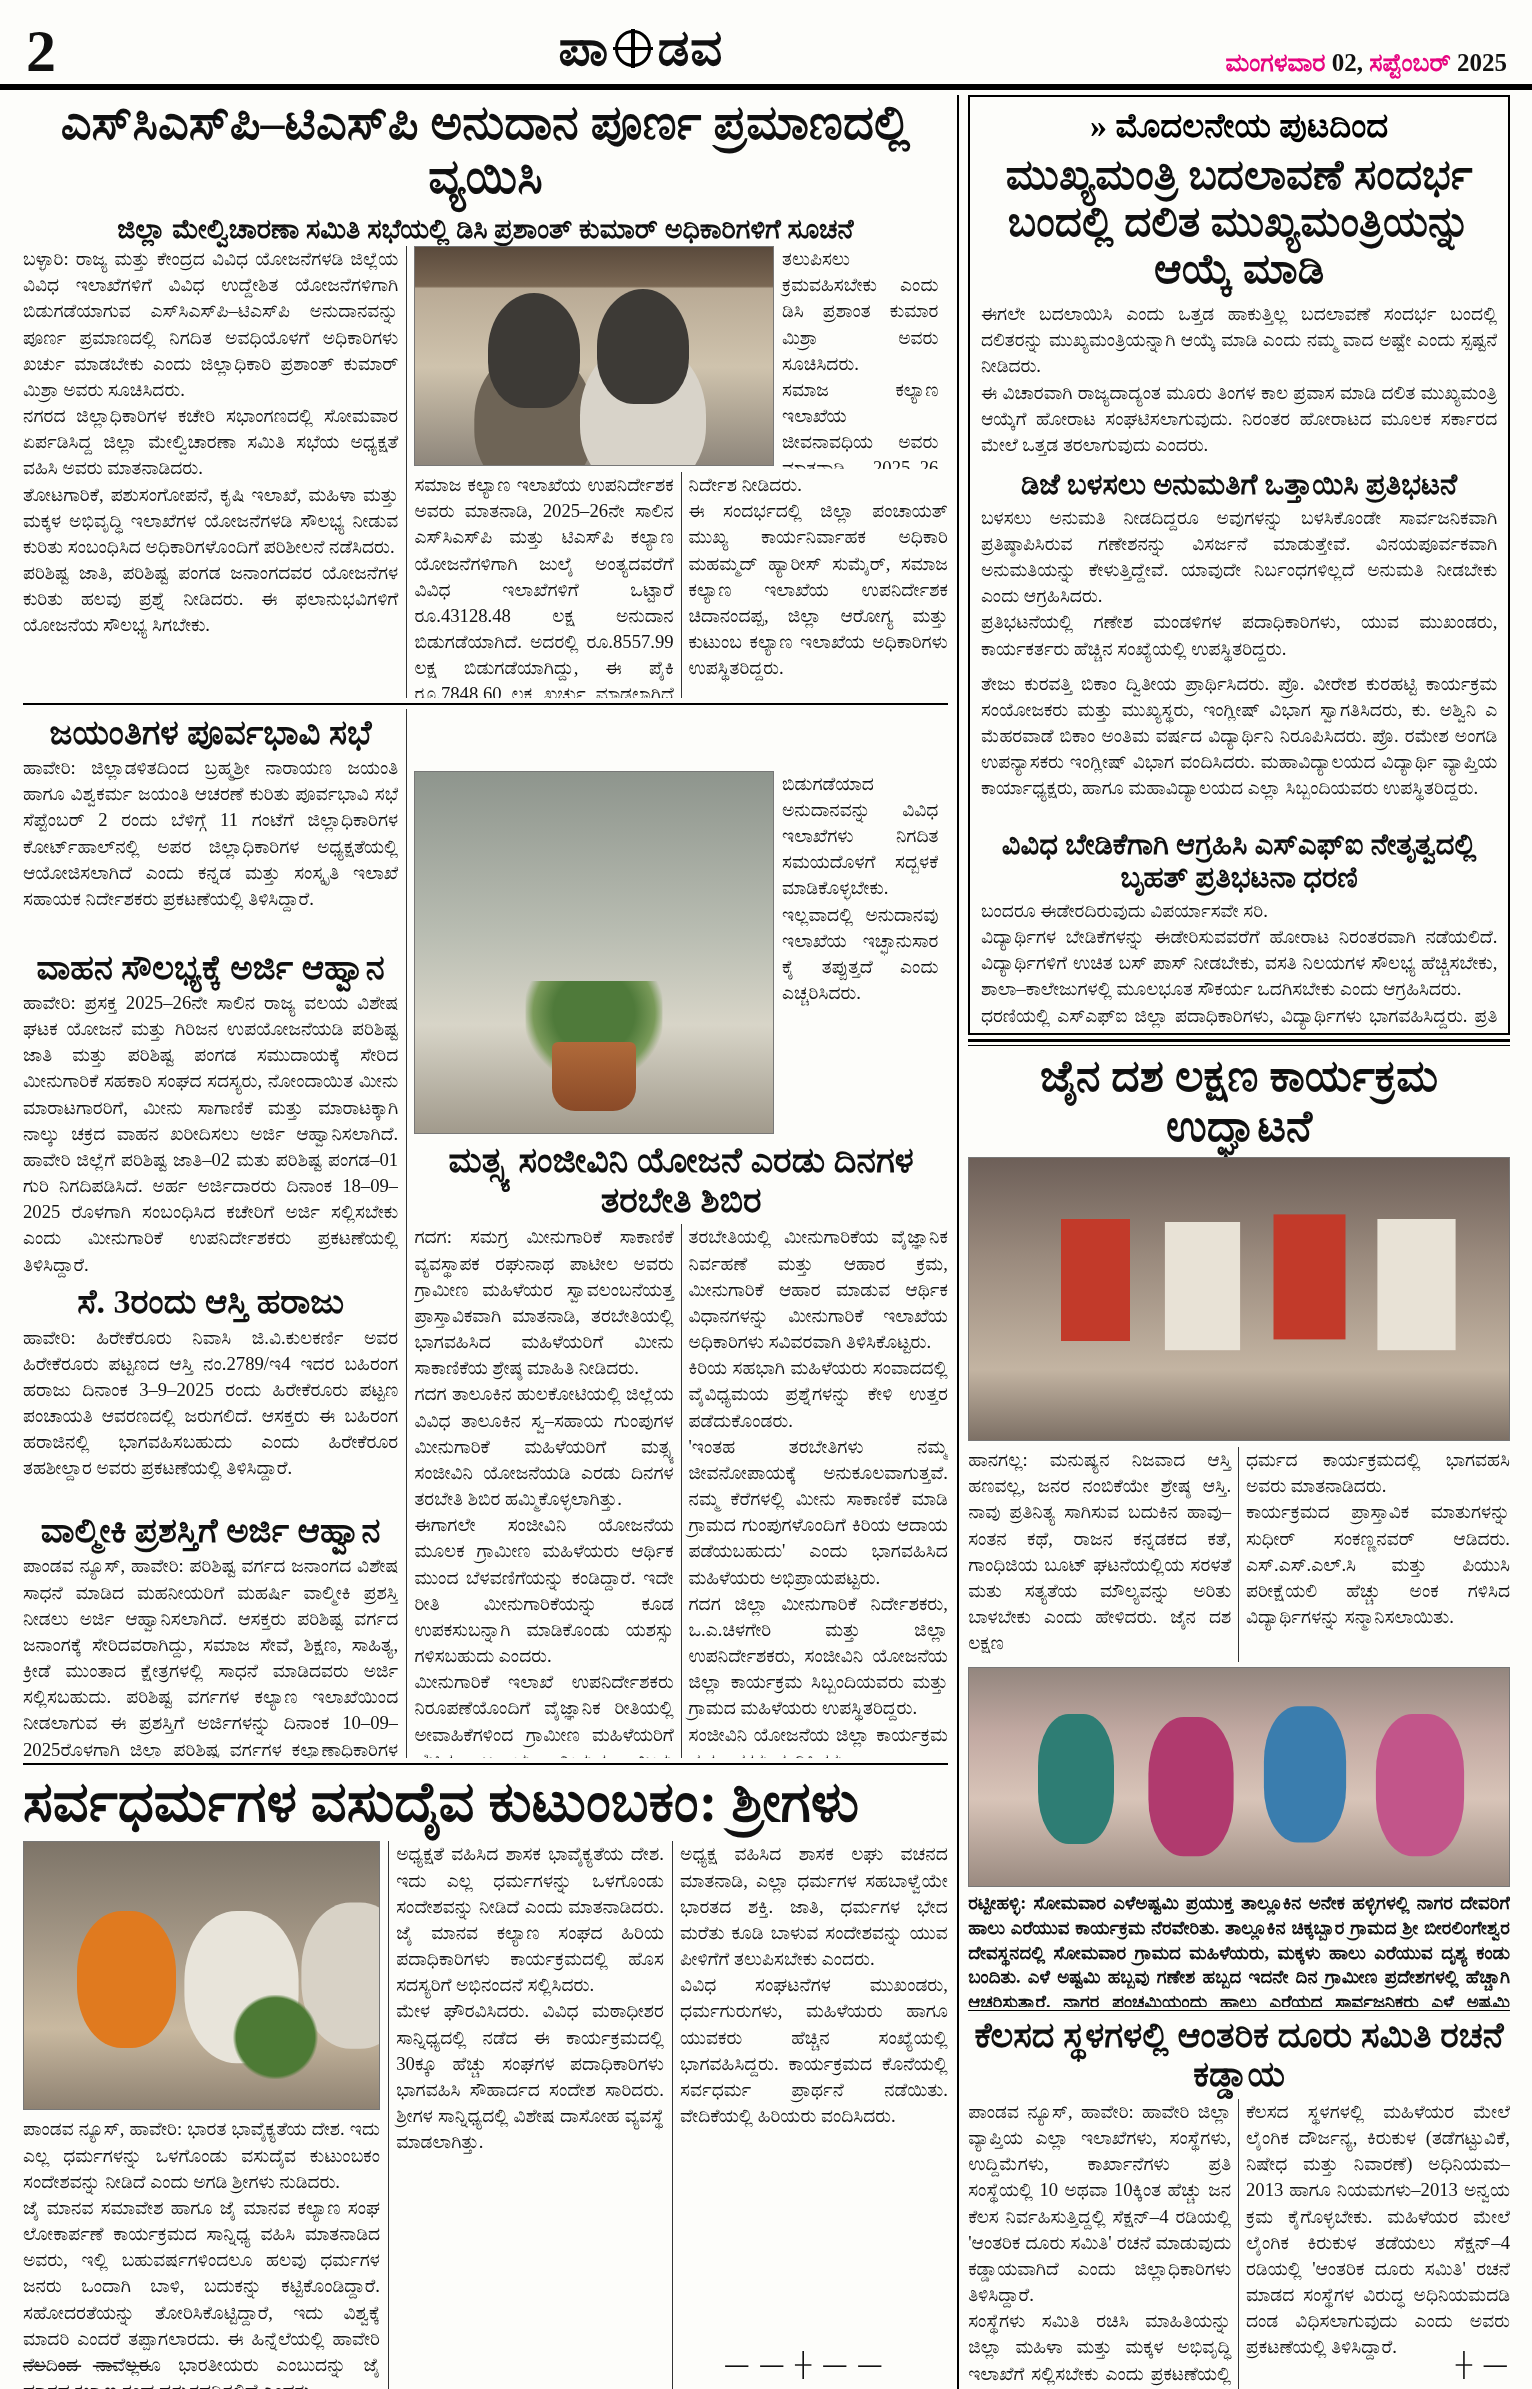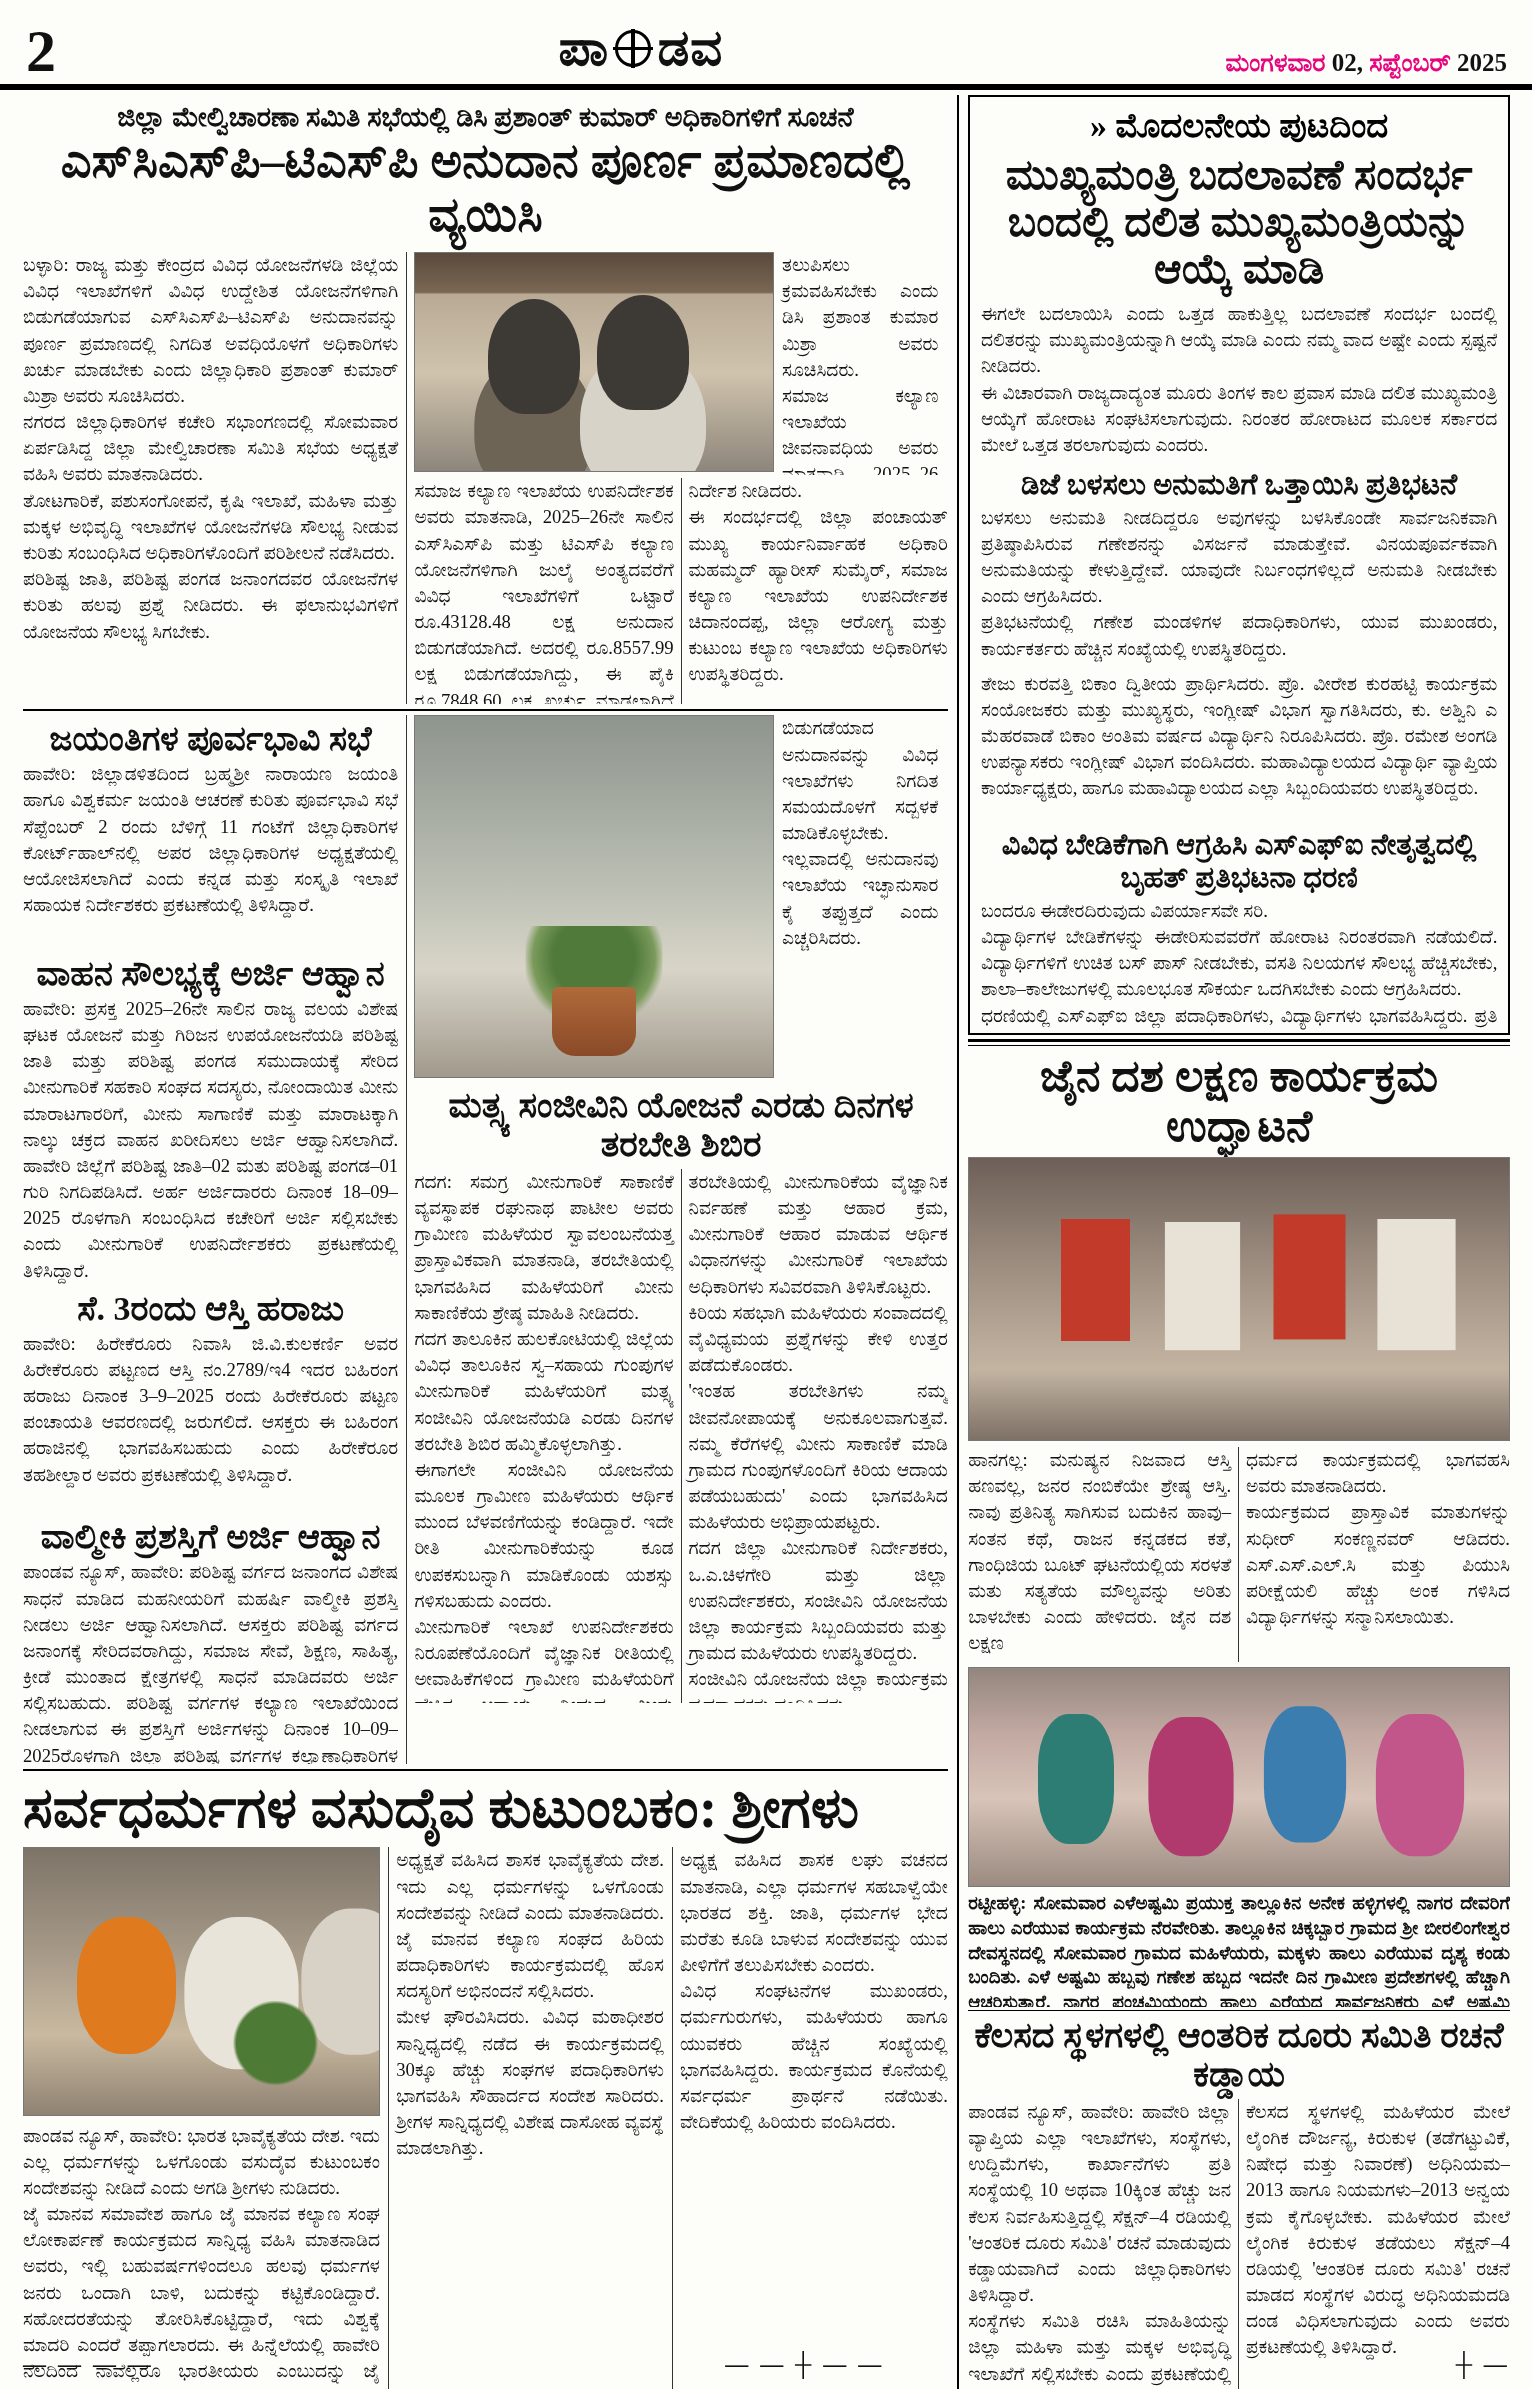--- a/index.html
+++ b/index.html
@@ -55,21 +55,21 @@
   .lead-cols{display:flex;}
   .lead-c1{width:386px;height:452px;padding-right:7.6px;}
   .lead-right{width:541px;padding-left:7.6px;box-sizing:border-box;}
   .lead-toprow{display:flex;height:223px;}
   .lead-photo{width:360px;height:220px;}
   .lead-c3{width:164px;padding-left:7.6px;height:223px;box-sizing:border-box;}
   .lead-botrow{display:flex;height:226px;margin-top:3.1px;}
   .lead-c4{width:263px;padding-right:6.9px;}
   .lead-c5{width:263px;padding-left:6.9px;}
   
-  .band2{display:flex;}
+  .band2{display:flex;align-items:flex-end;}
   .briefs{width:386px;padding-right:7.6px;}
   .brief-hl{font-size:34px;margin:4.6px 0 3.1px;}
   .band2-right{width:541px;padding-left:7.6px;box-sizing:border-box;}
   .b2-toprow{display:flex;}
   .b2-photo{width:360px;height:363px;}
   .b2-side{width:164px;padding-left:7.6px;height:363px;box-sizing:border-box;}
   .fish-hl{font-size:35px;margin:7.6px 0 4.6px;}
   .fish-cols{display:flex;height:534px;}
   .fish-a{width:263px;padding-right:6.9px;}
   .fish-b{width:263px;padding-left:6.9px;}
@@ -118,22 +118,22 @@
       <span class="pink">ಸಪ್ಟೆಂಬರ್</span>
       <span>2025</span>
     </div>
   </div>
 
   <div class="main">
 
     <div class="left-region">
 
       <div>
+        <div class="hl lead-headline">ಎಸ್‌ಸಿಎಸ್‌ಪಿ–ಟಿಎಸ್‌ಪಿ ಅನುದಾನ ಪೂರ್ಣ ಪ್ರಮಾಣದಲ್ಲಿ ವ್ಯಯಿಸಿ</div>
         <div class="hl lead-kicker">ಜಿಲ್ಲಾ ಮೇಲ್ವಿಚಾರಣಾ ಸಮಿತಿ ಸಭೆಯಲ್ಲಿ ಡಿಸಿ ಪ್ರಶಾಂತ್ ಕುಮಾರ್ ಅಧಿಕಾರಿಗಳಿಗೆ ಸೂಚನೆ</div>
-        <div class="hl lead-headline">ಎಸ್‌ಸಿಎಸ್‌ಪಿ–ಟಿಎಸ್‌ಪಿ ಅನುದಾನ ಪೂರ್ಣ ಪ್ರಮಾಣದಲ್ಲಿ ವ್ಯಯಿಸಿ</div>
         <div class="lead-cols">
           <div class="lead-c1 vr body-txt">ಬಳ್ಳಾರಿ: ರಾಜ್ಯ ಮತ್ತು ಕೇಂದ್ರದ ವಿವಿಧ ಯೋಜನೆಗಳಡಿ ಜಿಲ್ಲೆಯ ವಿವಿಧ ಇಲಾಖೆಗಳಿಗೆ ವಿವಿಧ ಉದ್ದೇಶಿತ ಯೋಜನೆಗಳಿಗಾಗಿ ಬಿಡುಗಡೆಯಾಗುವ ಎಸ್‌ಸಿಎಸ್‌ಪಿ–ಟಿಎಸ್‌ಪಿ ಅನುದಾನವನ್ನು ಪೂರ್ಣ ಪ್ರಮಾಣದಲ್ಲಿ ನಿಗದಿತ ಅವಧಿಯೊಳಗೆ ಅಧಿಕಾರಿಗಳು ಖರ್ಚು ಮಾಡಬೇಕು ಎಂದು ಜಿಲ್ಲಾಧಿಕಾರಿ ಪ್ರಶಾಂತ್ ಕುಮಾರ್ ಮಿಶ್ರಾ ಅವರು ಸೂಚಿಸಿದರು.
 ನಗರದ ಜಿಲ್ಲಾಧಿಕಾರಿಗಳ ಕಚೇರಿ ಸಭಾಂಗಣದಲ್ಲಿ ಸೋಮವಾರ ಏರ್ಪಡಿಸಿದ್ದ ಜಿಲ್ಲಾ ಮೇಲ್ವಿಚಾರಣಾ ಸಮಿತಿ ಸಭೆಯ ಅಧ್ಯಕ್ಷತೆ ವಹಿಸಿ ಅವರು ಮಾತನಾಡಿದರು.
 ತೋಟಗಾರಿಕೆ, ಪಶುಸಂಗೋಪನೆ, ಕೃಷಿ ಇಲಾಖೆ, ಮಹಿಳಾ ಮತ್ತು ಮಕ್ಕಳ ಅಭಿವೃದ್ಧಿ ಇಲಾಖೆಗಳ ಯೋಜನೆಗಳಡಿ ಸೌಲಭ್ಯ ನೀಡುವ ಕುರಿತು ಸಂಬಂಧಿಸಿದ ಅಧಿಕಾರಿಗಳೊಂದಿಗೆ ಪರಿಶೀಲನೆ ನಡೆಸಿದರು.
 ಪರಿಶಿಷ್ಟ ಜಾತಿ, ಪರಿಶಿಷ್ಟ ಪಂಗಡ ಜನಾಂಗದವರ ಯೋಜನೆಗಳ ಕುರಿತು ಹಲವು ಪ್ರಶ್ನೆ ನೀಡಿದರು. ಈ ಫಲಾನುಭವಿಗಳಿಗೆ ಯೋಜನೆಯ ಸೌಲಭ್ಯ ಸಿಗಬೇಕು.</div>
           <div class="lead-right">
             <div class="lead-toprow">
               <div class="photo ph-meeting lead-photo"></div>
               <div class="lead-c3 body-txt">ತಲುಪಿಸಲು ಕ್ರಮವಹಿಸಬೇಕು ಎಂದು ಡಿಸಿ ಪ್ರಶಾಂತ ಕುಮಾರ ಮಿಶ್ರಾ ಅವರು ಸೂಚಿಸಿದರು.
 ಸಮಾಜ ಕಲ್ಯಾಣ ಇಲಾಖೆಯ ಜೀವನಾವಧಿಯ ಅವರು ಮಾತನಾಡಿ, 2025–26 ನೇ ಎಸ್‌ಸಿಎಸ್‌ಪಿ ಮತ್ತು ಟಿಎಸ್‌ಪಿ ಕಲ್ಯಾಣ ಕಾರ್ಯಕ್ರಮಗಳ ಬಗ್ಗೆ ವಿವರ ಒದಗಿಸಿದರು.</div>

